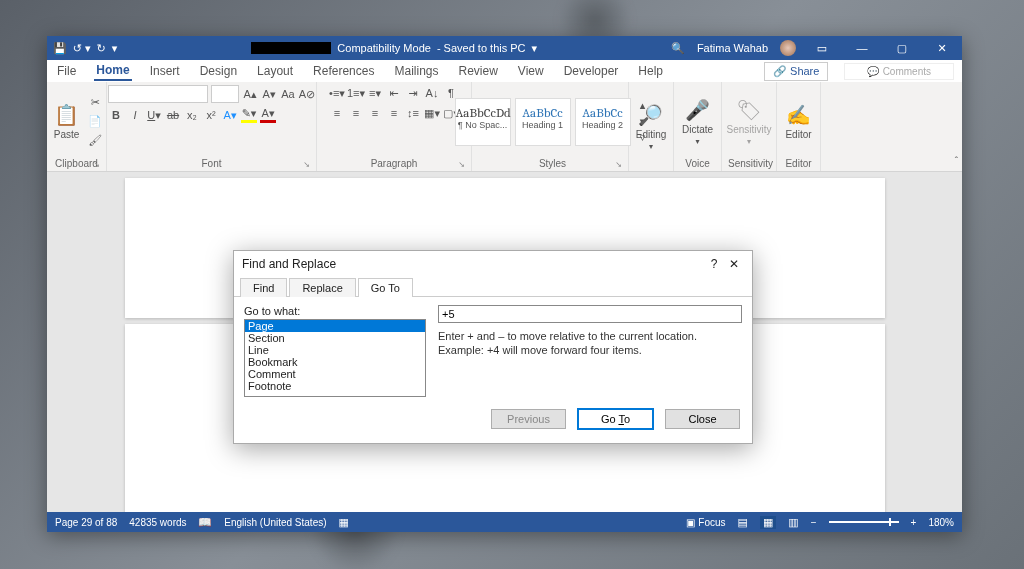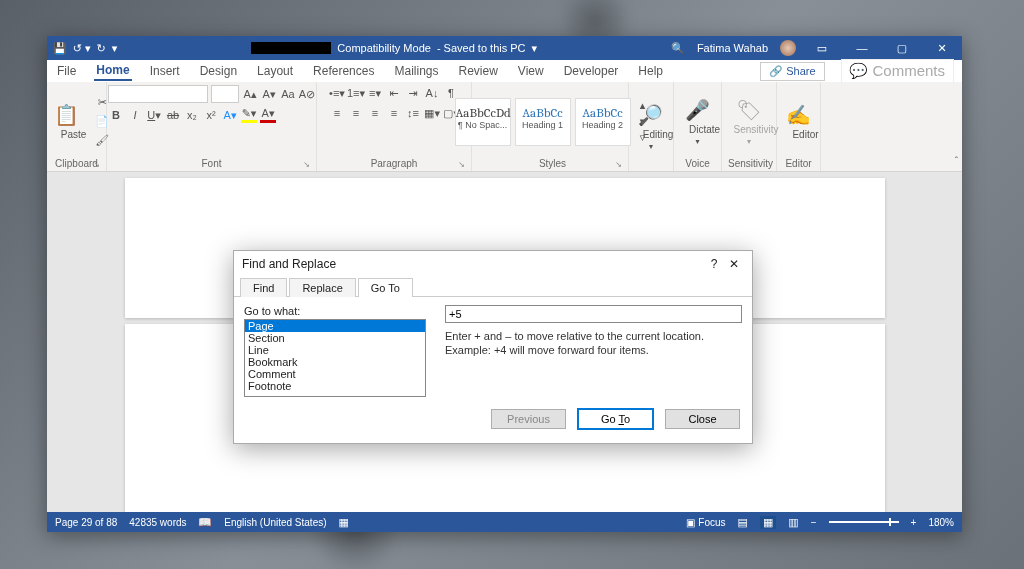--- a/index.html
+++ b/index.html
@@ -11,29 +11,29 @@
 .titlebar .qa span { font-size: 11px; cursor: pointer; }
 .titlebar .center { flex: 1; text-align: center; display:flex; justify-content:center; align-items:center; gap:6px;}
 .titlebar .redact { background:#000; width:80px; height:12px; display:inline-block;}
 .titlebar .right { display: flex; gap: 12px; align-items: center; }
 .winbtn { width:28px; text-align:center; }
 .tablauncher { height:22px; background:#fff; display:flex; align-items:center; padding:0 8px; gap:16px; font-size:12px; color:#555; border-bottom:0; }
 .tablauncher .tab { cursor:pointer; padding:2px 2px; }
 .tablauncher .tab.active { color:#2b579a; font-weight:600; border-bottom:2px solid #2b579a; }
 .tablauncher .spacer { flex:1; }
 .sharebtn { border:1px solid #ccc; padding:2px 8px; font-size:11px; color:#2b579a; }
-.commentsbtn { border:1px solid #eee; padding:2px 8px; font-size:15px; color:#aaa; }
+.commentsbtn { border:1px solid #eee; padding:2px 22px; font-size:10px; color:#aaa; }
 .ribbon { height:90px; background:#f3f2f1; display:flex; border-bottom:1px solid #d4d4d4; font-size:10px; color:#555; }
 .group { border-right:1px solid #e1e1e1; padding:3px 6px 0 6px; display:flex; flex-direction:column; justify-content:space-between; align-items:center; }
 .group .body { display:flex; gap:4px; align-items:center; flex:1; }
 .group .label { font-size:10px; color:#666; padding-bottom:2px; text-align:center; width:100%; position:relative; }
 .group .label .dlg { position:absolute; right:0; bottom:2px; font-size:8px; color:#888; }
 .bigbtn { display:flex; flex-direction:column; align-items:center; gap:2px; padding:0 4px;}
 .bigbtn .ico { font-size:20px; color:#505050; }
-.bigbtn .txt { font-size:10px;padding-left:14px; }
+.bigbtn .txt { font-size:10px; }
 .fontbox, .sizebox { border:1px solid #ccc; height:18px; font-size:10px; background:#fff; }
 .fontbox { width:100px; }
 .sizebox { width:28px; }
 .row { display:flex; gap:3px; align-items:center; }
 .col { display:flex; flex-direction:column; gap:3px; }
 .ribico { font-size:11px; width:16px; height:16px; display:inline-flex; align-items:center; justify-content:center; color:#555; }
 .stylebox { border:1px solid #ddd; width:56px; height:48px; font-size:9px; text-align:center; padding-top:6px; background:#fff; }
 .stylebox .samp { font-family:Cambria,serif; font-size:13px; color:#444; display:block; }
 .docarea { flex:1; background:#e6e6e6; overflow:hidden; position:relative; }
 .page { background:#fff; margin:6px auto; width:760px; height:140px; box-shadow:0 1px 3px rgba(0,0,0,0.2);}
@@ -43,21 +43,21 @@
 .statusbar .viewico { font-size:11px; }
 
 
 .dialog { position:absolute; top:250px; left:233px; width:520px; background:#fff; border:1px solid #aaa; box-shadow:0 5px 25px rgba(0,0,0,0.35); font-size:11px; color:#222; }
 .dlg-title { display:flex; padding:6px 8px; align-items:center; }
 .dlg-title .t { flex:1; font-size:12px; }
 .dlg-title .help, .dlg-title .x { width:20px; text-align:center; font-size:12px; cursor:pointer; }
 .dlg-tabs { display:flex; padding:0 6px; }
 .dlg-tab { padding:3px 12px; border:1px solid #ccc; border-bottom:none; background:#f4f4f4; margin-right:2px; cursor:pointer; font-size:11px; position:relative; top:1px;}
 .dlg-tab.active { background:#fff; z-index:2; }
-.dlg-body { border-top:1px solid #ccc; padding:8px 10px 0 10px; display:flex; gap:19px; }
+.dlg-body { border-top:1px solid #ccc; padding:8px 10px 0 10px; display:flex; gap:12px; }
 .listwrap { display:flex; flex-direction:column; }
 .listwrap label, .fieldwrap label { font-size:11px; margin-bottom:2px; display:block;}
 .listbox { width:182px; height:78px; border:1px solid #888; overflow-y:scroll; background:#fff; font-size:11px; }
 .listbox div { padding:0 3px; }
 .listbox div.sel { background:#0078d7; color:#fff; }
 .fieldwrap { flex:1; }
 .fieldwrap input { width:100%; border:1px solid #888; height:18px; font-size:11px; padding:0 3px;}
 .hint { font-size:11px; color:#333; margin-top:6px; line-height:1.3; }
 .dlg-buttons { display:flex; justify-content:flex-end; gap:12px; padding:12px 12px 14px 12px; }
 .dlg-buttons button { width:75px; height:20px; font-size:11px; border:1px solid #adadad; background:#e1e1e1; }

